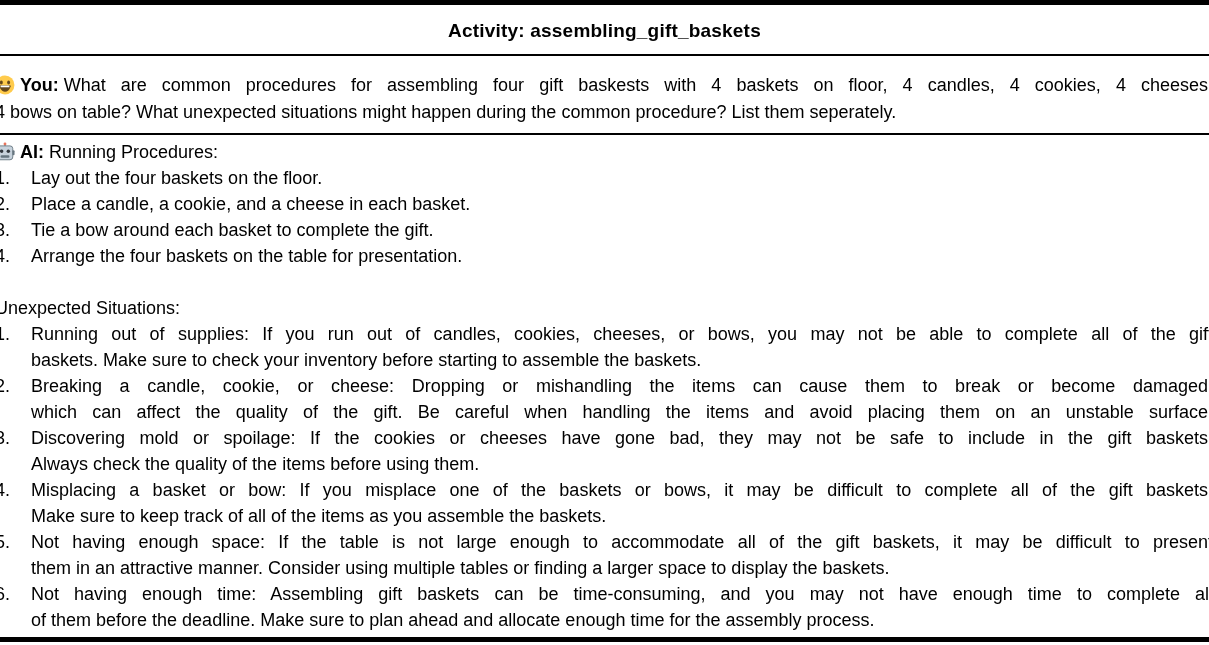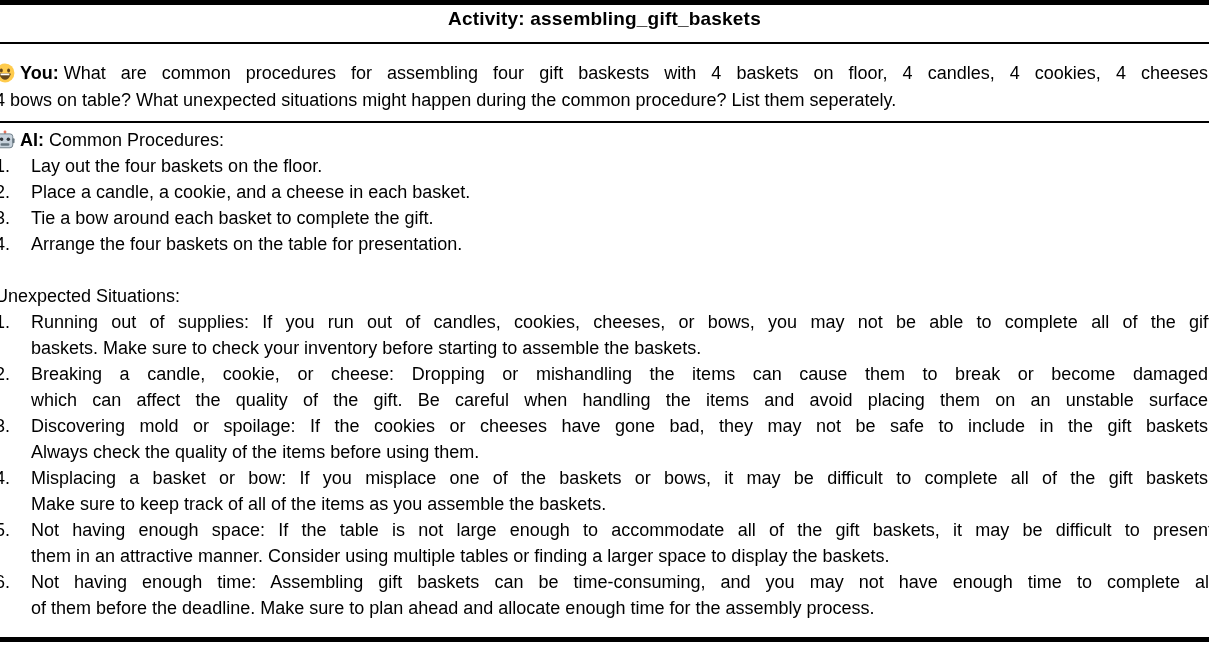--- a/index.html
+++ b/index.html
@@ -12,21 +12,21 @@
     font-family:"Liberation Sans","DejaVu Sans",sans-serif;
     color:#000000;
     font-size:18px;
   }
   .bar{height:5px;background:#000;}
   .bar.bottom{position:absolute;left:0;bottom:3px;width:100%;}
   .title{
     font-weight:bold;
     font-size:19px;
     text-align:center;
-    padding:3px 0 12px 0;
+    padding:15px 0 12px 0;
     letter-spacing:0.2px;
   }
   .rule{height:2px;background:#000;}
   
   .content{margin-left:-5px;width:1218px;}
   .you-block{padding:16px 0 7px 0;line-height:27px;}
   .ai-block{padding-top:4px;line-height:26px;}
   .line{display:block;}
   .just{text-align:justify;text-align-last:justify;}
   .li{display:flex;}
@@ -67,21 +67,21 @@
 
       <div class="line"><svg class="emoji" viewBox="0 0 36 36" aria-hidden="true">
             <rect x="16.8" y="2.5" width="2.4" height="5" fill="#8a98a6"></rect>
             <circle cx="18" cy="3.6" r="2.6" fill="#e8745c"></circle>
             <rect x="4" y="7" width="28" height="25" rx="5" fill="#c7d2dc" stroke="#66757f" stroke-width="1.6"></rect>
             <rect x="0.8" y="15" width="3.8" height="9" rx="1.8" fill="#66757f"></rect>
             <rect x="31.4" y="15" width="3.8" height="9" rx="1.8" fill="#66757f"></rect>
             <circle cx="12" cy="16.5" r="3.1" fill="#31373d"></circle>
             <circle cx="24" cy="16.5" r="3.1" fill="#31373d"></circle>
             <rect x="10" y="24" width="16" height="4.5" rx="2" fill="#66757f"></rect>
-          </svg><b class="spk">AI:</b><span>Common Procedures:</span></div>
+          </svg><b class="spk">AI:</b><span>Running Procedures:</span></div>
 
       <div class="li">
         <span class="num">1.</span>
         <span class="txt">Lay out the four baskets on the floor.</span>
       </div>
       <div class="li">
         <span class="num">2.</span>
         <span class="txt">Place a candle, a cookie, and a cheese in each basket.</span>
       </div>
       <div class="li">

